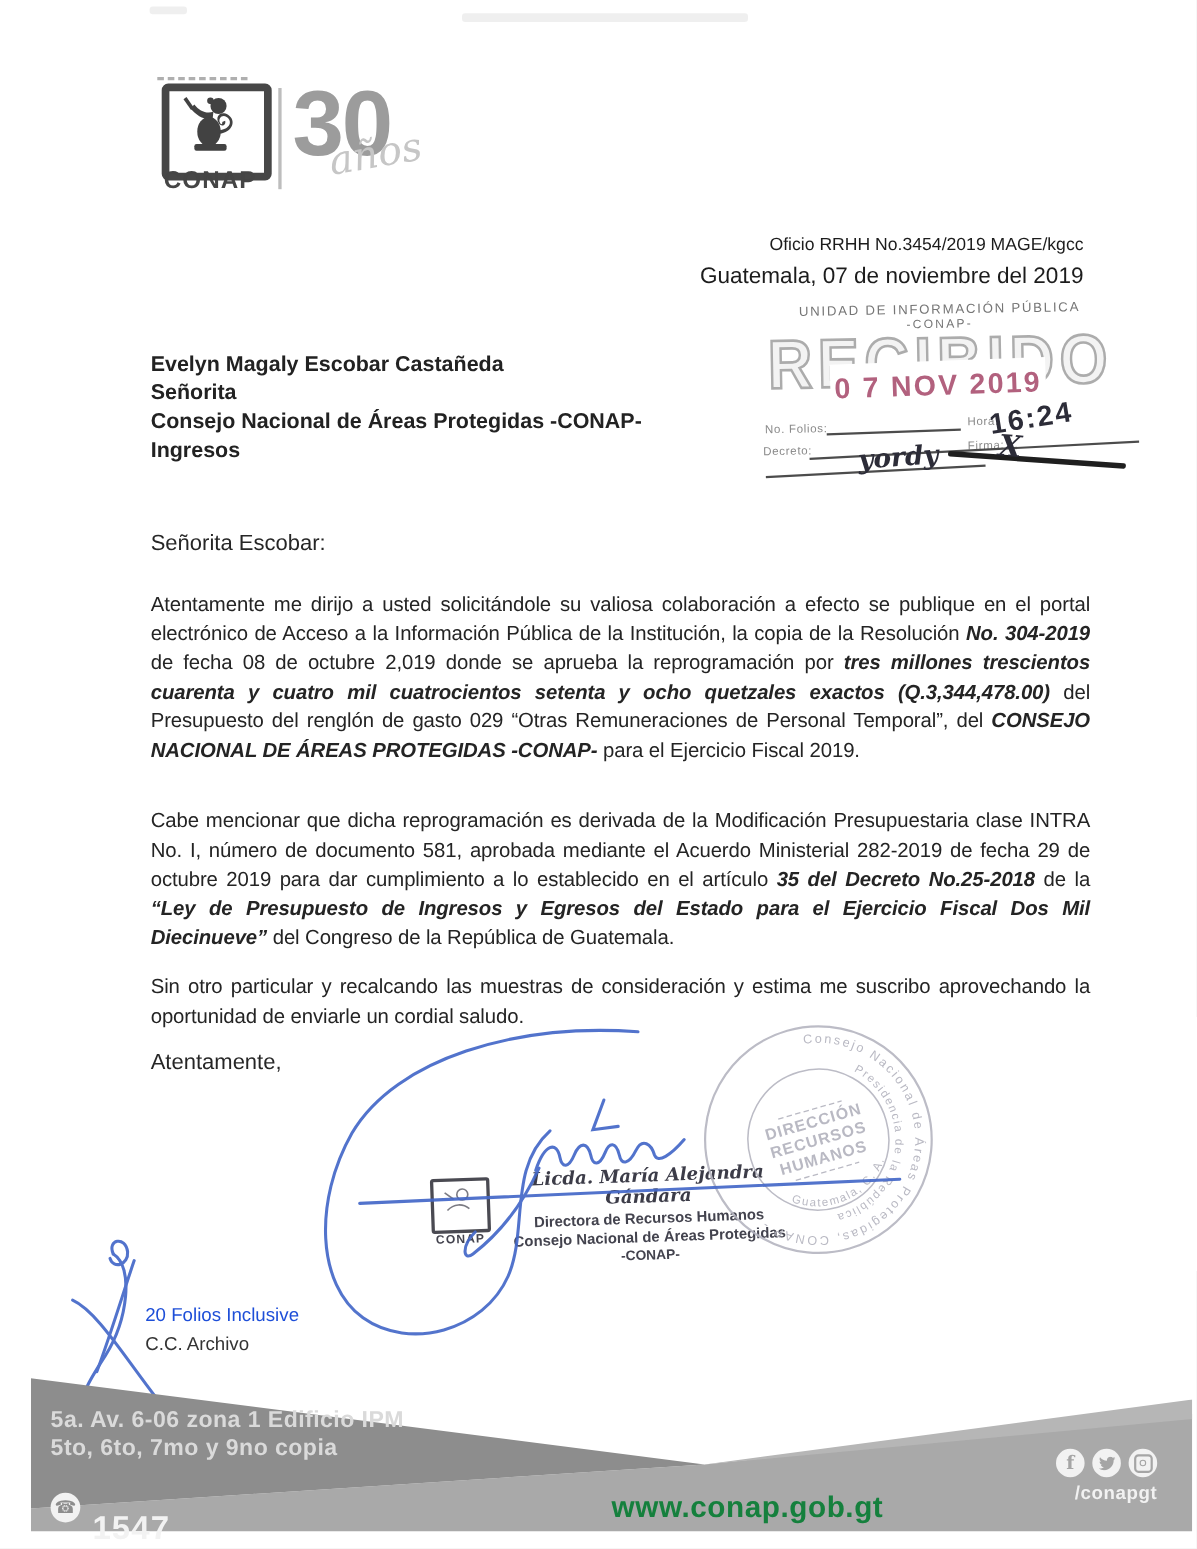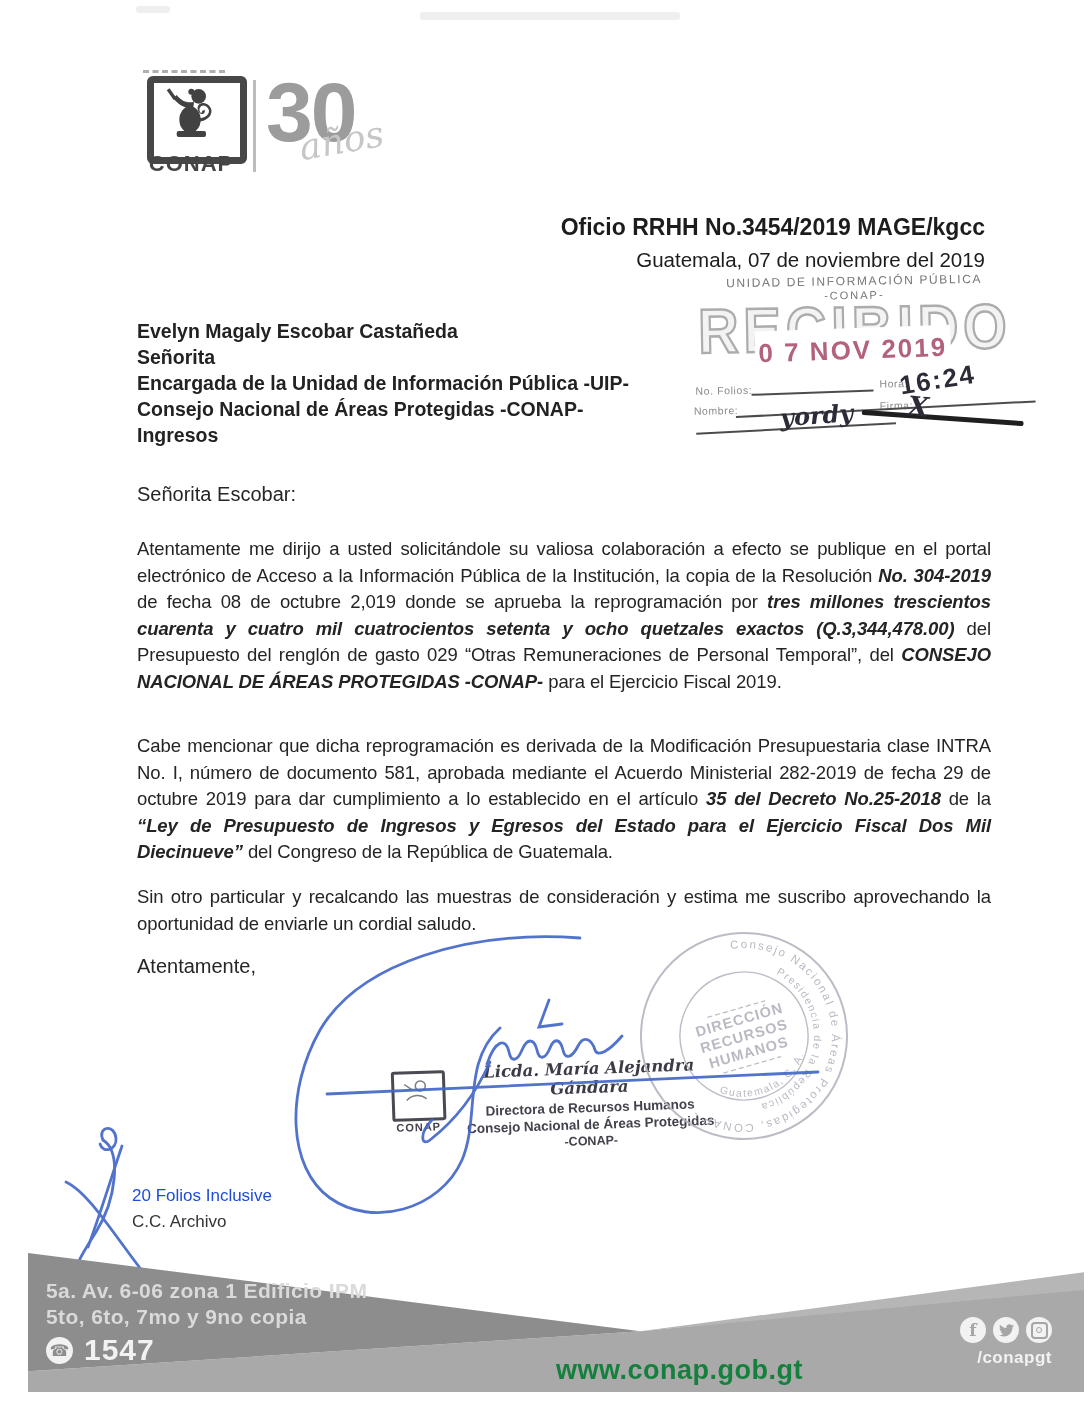--- a/index.html
+++ b/index.html
@@ -12,21 +12,21 @@
 
   
   .logo-box{position:absolute;left:147px;top:76px;width:86px;height:74px;border:7px solid #474747;border-radius:6px;background:#fff;}
   .conap-word{position:absolute;left:141px;top:151px;width:100px;text-align:center;font-weight:700;font-size:22px;letter-spacing:1px;color:#454545;}
   .logo-divider{position:absolute;left:253px;top:80px;width:3px;height:92px;background:#bdbdbd;}
   .thirty{position:absolute;left:266px;top:64px;font-size:84px;font-weight:700;color:#9c9c9c;letter-spacing:-2px;}
   .anios{position:absolute;left:299px;top:120px;font-family:"DejaVu Serif",serif;font-style:italic;font-size:36px;color:#c6c6c6;transform:rotate(-10deg);}
 
   
   .hdr{position:absolute;right:103px;top:214px;text-align:right;color:#1c1c1c;}
-  .hdr-oficio{font-weight:700;font-size:23px;}
+  .hdr-oficio{font-weight:400;font-size:16px;}
   .hdr-date{font-size:20.5px;margin-top:7px;}
 
   
   .rstamp{position:absolute;left:693px;top:274px;width:325px;height:175px;transform:rotate(-1deg);color:#7e7e7e;}
   .rstamp .unit1{font-size:12px;letter-spacing:1.6px;text-align:center;color:#767676;}
   .rstamp .unit2{font-size:11px;letter-spacing:2px;text-align:center;color:#767676;margin-top:1px;}
   .recibido{position:absolute;left:0;top:22px;width:100%;text-align:center;font-weight:700;font-size:56px;letter-spacing:5px;
             color:#f3f3f3;-webkit-text-stroke:2.2px #a6a6a6;transform:scaleY(1.12);opacity:.92;}
   .datebox{position:absolute;left:62px;top:54px;width:196px;height:44px;background:#fff;display:flex;align-items:center;justify-content:center;
            transform:rotate(-1deg);}
@@ -70,21 +70,21 @@
   .footer{position:absolute;left:28px;top:1247px;width:1056px;height:148px;}
   .flayer{position:absolute;left:0;top:0;width:100%;height:100%;}
   .f-dark{background:#8d8d8d;clip-path:polygon(0 4%,58% 57%,0 84%);}
   .f-light{background:#a9a9a9;clip-path:polygon(0 84%,58% 57%,100% 26%,100% 98%,0 98%);}
   .f-sliver{background:#b6b6b6;clip-path:polygon(58% 57%,100% 17%,100% 29%);}
   .addr{position:absolute;left:18px;color:#dadada;font-size:21px;font-weight:600;letter-spacing:.4px;}
   .addr1{top:32px;} .addr2{top:58px;}
   .phonerow{position:absolute;left:18px;top:86px;display:flex;align-items:center;}
   .phonecircle{width:27px;height:27px;border-radius:50%;background:#f2f2f2;display:flex;align-items:center;justify-content:center;
                color:#8d8d8d;font-size:16px;}
-  .phonenum{color:#f2f2f2;font-weight:700;font-size:30px;margin-left:11px;letter-spacing:1px;}
+  .phonenum{color:#f2f2f2;font-weight:700;font-size:30px;margin-left:11px;letter-spacing:1px;margin-top:40px;}
   .website{position:absolute;left:528px;top:108px;font-weight:700;font-size:27px;color:#15803d;letter-spacing:.5px;}
   .social{position:absolute;right:32px;top:70px;text-align:right;}
   .socrow{display:flex;gap:7px;justify-content:flex-end;}
   .soc{width:26px;height:26px;border-radius:50%;background:#f2f2f2;display:flex;align-items:center;justify-content:center;color:#a5a5a5;}
   .soc .fb{font-family:"DejaVu Serif",serif;font-weight:700;font-size:17px;}
   .insta{width:13px;height:13px;border:2.5px solid #a5a5a5;border-radius:4px;position:relative;}
   .insta::after{content:"";position:absolute;left:3px;top:3px;width:4px;height:4px;border:1.6px solid #a5a5a5;border-radius:50%;}
   .handle{color:#f2f2f2;font-weight:700;font-size:17px;margin-top:5px;letter-spacing:.5px;}
 </style>
 </head>
@@ -121,35 +121,34 @@
 
   <div class="rstamp">
     <div class="unit1">UNIDAD DE INFORMACIÓN PÚBLICA</div>
     <div class="unit2">-CONAP-</div>
     <div class="recibido">RECIBIDO</div>
     <div class="datebox">
       <span>0 7 NOV 2019</span>
     </div>
     <div class="sfield" style="left:2px;top:108px;">No. Folios:</div>
     <div class="sfield" style="left:186px;top:104px;">Hora:</div>
-    <div class="sfield" style="left:0px;top:128px;">Nombre:</div>
+    <div class="sfield" style="left:0px;top:128px;">Decreto:</div>
     <div class="sfield" style="left:186px;top:126px;">Firma:</div>
     <div class="sline" style="left:58px;top:118px;width:122px;transform:rotate(-1deg);"></div>
     <div class="sline" style="left:42px;top:140px;width:300px;transform:rotate(-2deg);"></div>
     <div class="sline" style="left:2px;top:156px;width:200px;transform:rotate(-2deg);"></div>
     <div class="sthick" style="left:168px;top:136px;width:162px;transform:rotate(5deg);"></div>
     <div class="hand h1" style="left:206px;top:92px;">16:24</div>
     <div class="hand h2" style="left:86px;top:126px;">yordy</div>
     <div class="hand h3" style="left:214px;top:118px;">X</div>
   </div>
 
   <div class="recip">
     <div>Evelyn Magaly Escobar Castañeda</div>
     <div>Señorita</div>
-    <div>Encargada de la Unidad de Información Pública -UIP-</div>
     <div>Consejo Nacional de Áreas Protegidas -CONAP-</div>
     <div>Ingresos</div>
   </div>
 
   <div class="salut">Señorita Escobar:</div>
 
   <div class="para" style="top:536px;"><span>Atentamente me dirijo a usted solicitándole su valiosa colaboración a efecto se publique en el portal electrónico de Acceso a la Información Pública de la Institución, la copia de la Resolución </span><span class="b">No. 304-2019</span><span> de fecha 08 de octubre 2,019 donde se aprueba la reprogramación por </span><span class="b">tres millones trescientos cuarenta y cuatro mil cuatrocientos setenta y ocho quetzales exactos (Q.3,344,478.00)</span><span> del Presupuesto del renglón de gasto 029 “Otras Remuneraciones de Personal Temporal”, del </span><span class="b">CONSEJO NACIONAL DE ÁREAS PROTEGIDAS -CONAP-</span><span> para el Ejercicio Fiscal 2019.</span></div>
   <div class="para" style="top:733px;"><span>Cabe mencionar que dicha reprogramación es derivada de la Modificación Presupuestaria clase INTRA No. I, número de documento 581, aprobada mediante el Acuerdo Ministerial 282-2019 de fecha 29 de octubre 2019 para dar cumplimiento a lo establecido en el artículo </span><span class="b">35 del Decreto No.25-2018</span><span> de la </span><span class="b">“Ley de Presupuesto de Ingresos y Egresos del Estado para el Ejercicio Fiscal Dos Mil Diecinueve”</span><span> del Congreso de la República de Guatemala.</span></div>
   <div class="para" style="top:884px;"><span>Sin otro particular y recalcando las muestras de consideración y estima me suscribo aprovechando la oportunidad de enviarle un cordial saludo.</span></div>
 

